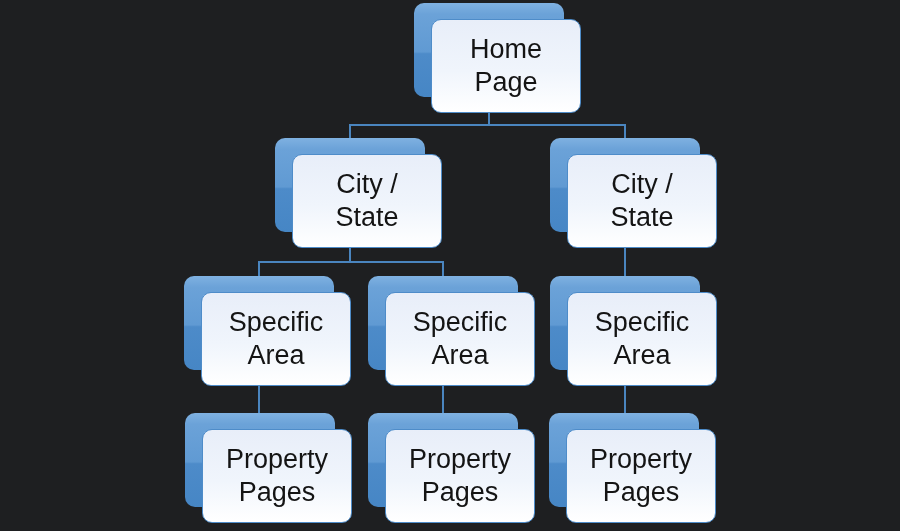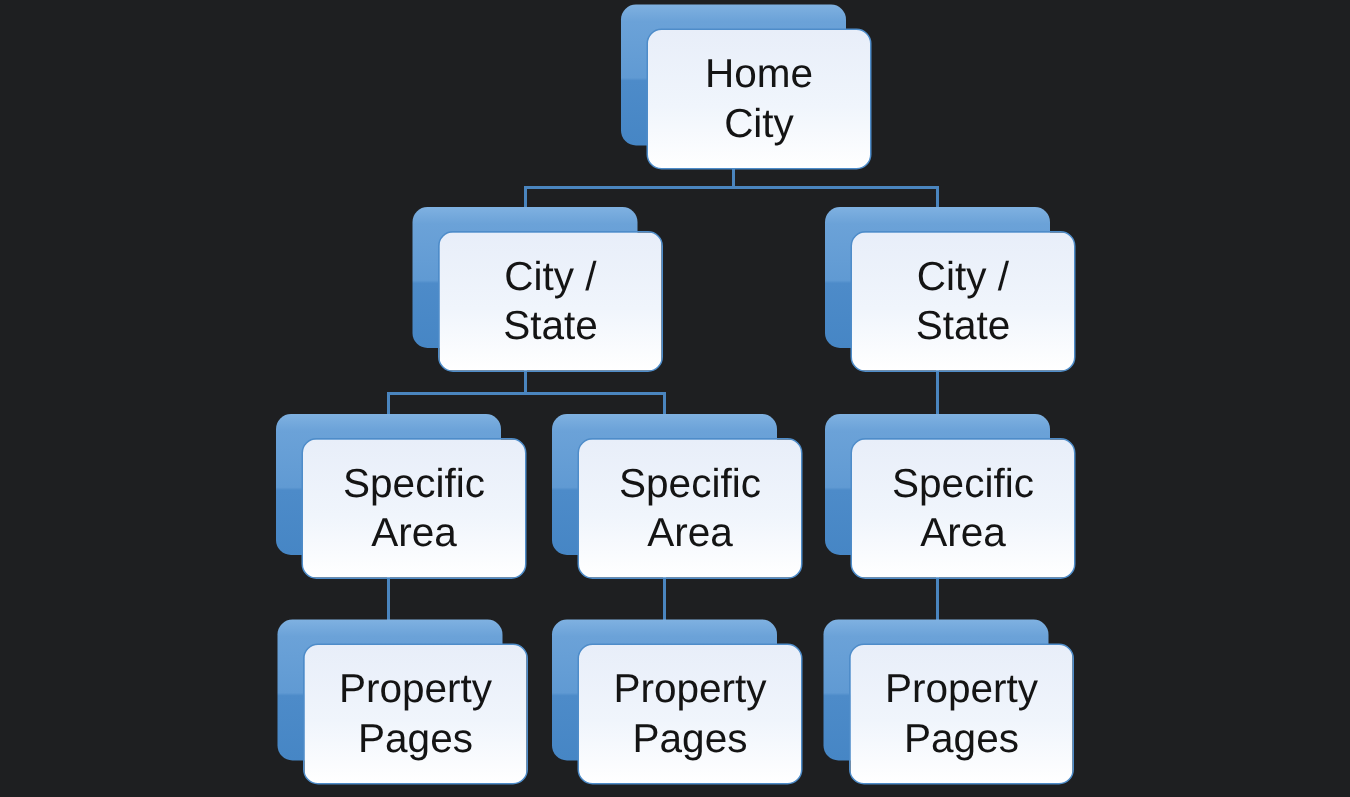--- a/index.html
+++ b/index.html
@@ -100,21 +100,21 @@
     <line x1="625" y1="245" x2="625" y2="284"></line>
 
     <line x1="259" y1="383" x2="259" y2="420"></line>
     <line x1="443" y1="383" x2="443" y2="420"></line>
     <line x1="625" y1="383" x2="625" y2="420"></line>
   </svg>
 
   <div class="node" style="left:414px;top:3px">
     <div class="back-panel"></div>
     <div class="card">
-      <span class="label">Home City</span>
+      <span class="label">Home Page</span>
     </div>
   </div>
 
   <div class="node" style="left:275px;top:138px">
     <div class="back-panel"></div>
     <div class="card">
       <span class="label">City / State</span>
     </div>
   </div>
 

